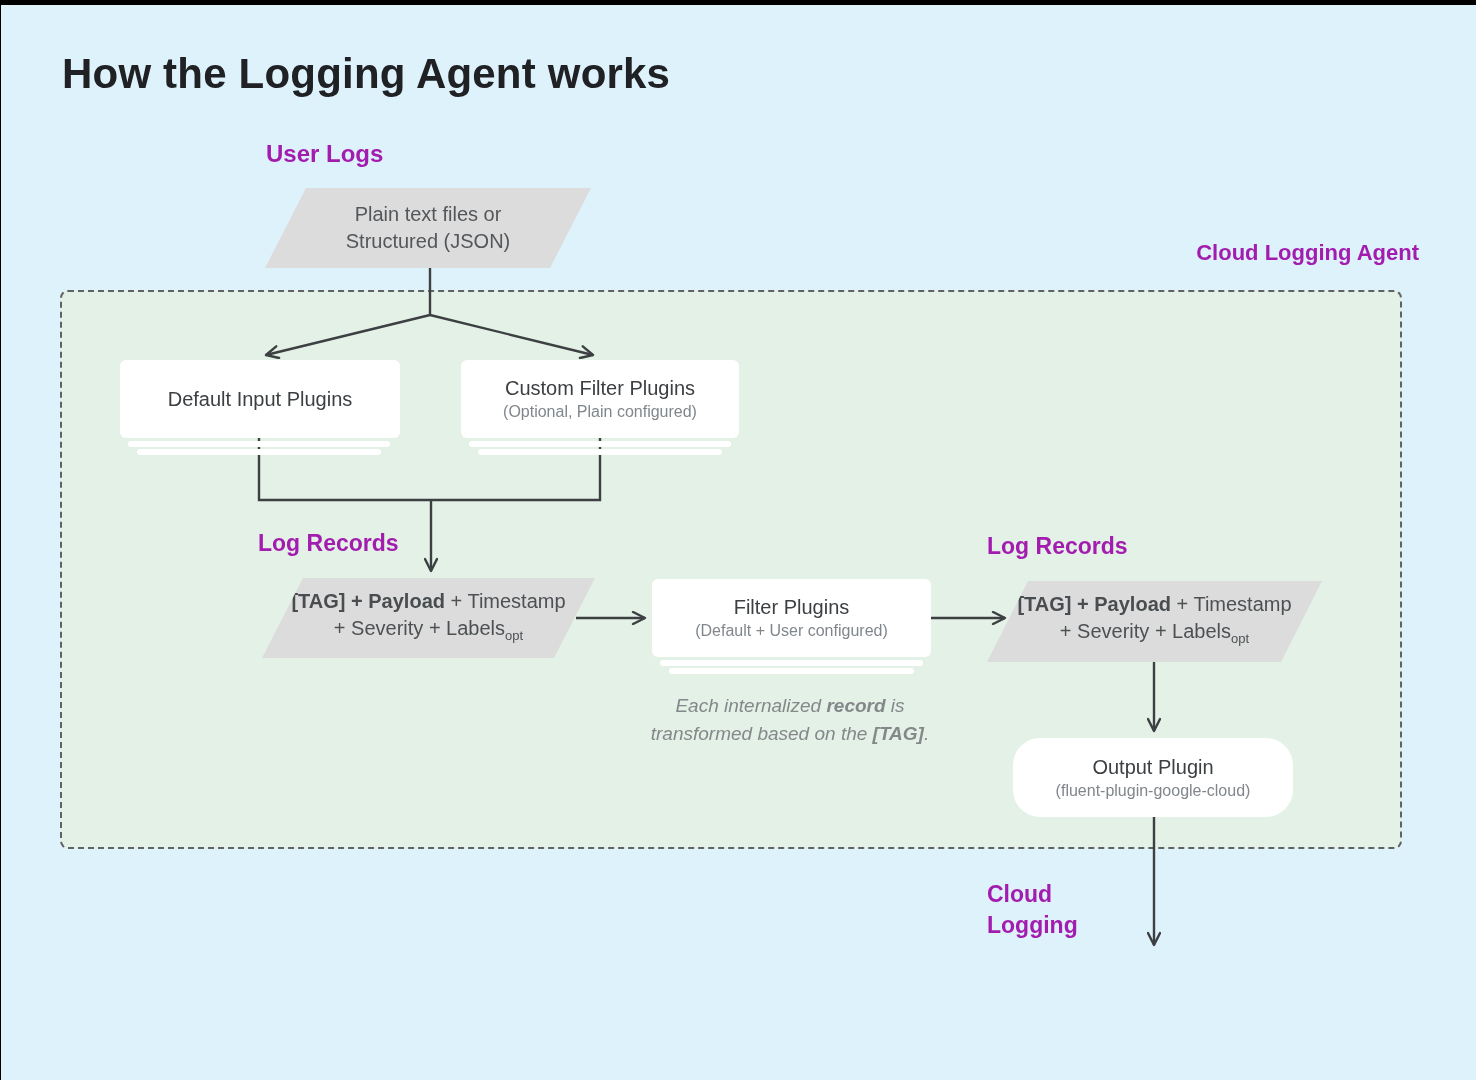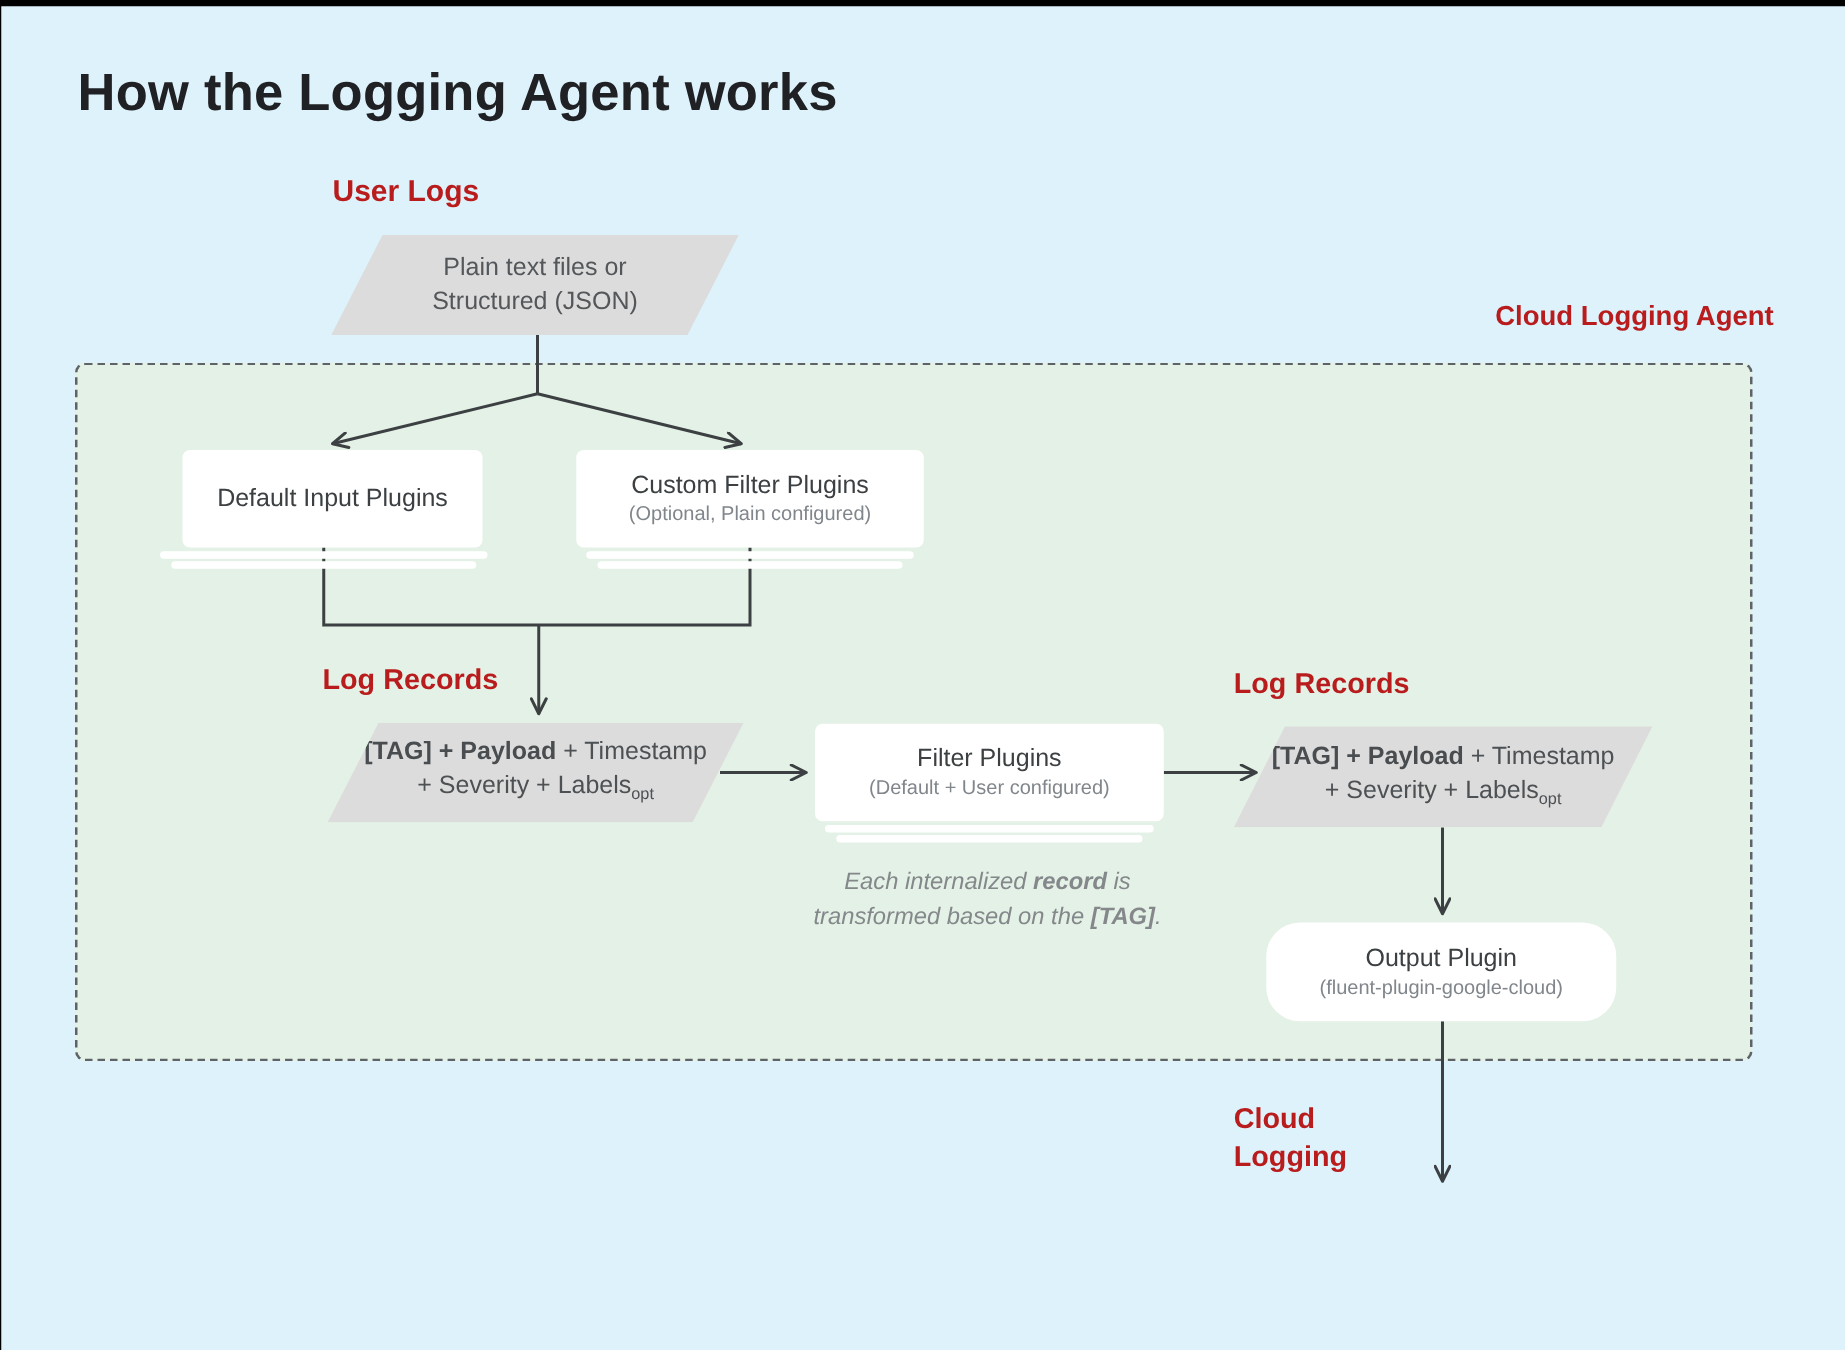--- a/index.html
+++ b/index.html
@@ -12,21 +12,21 @@
   }
   .edge-top   { position:absolute; left:0; top:0; width:100%; height:5px; background:#000; }
   .edge-right { position:absolute; right:0; top:0; width:3px; height:100%; background:#000; }
   .edge-left  { position:absolute; left:0; top:0; width:1px; height:100%; background:#000; }
 
   .page-title {
     position:absolute; left:62px; top:50px;
     font-size:42px; font-weight:700; color:#202124; letter-spacing:0.2px;
   }
 
-  .section-label { position:absolute; font-weight:700; color:#b91c1c; z-index:5; }
+  .section-label { position:absolute; font-weight:700; color:#a21caf; z-index:5; }
   .lbl-user-logs        { left:266px; top:140px;  font-size:24px; }
   .lbl-agent            { right:73px; top:240px;  font-size:22px; font-weight:600; }
   .lbl-log-records-l    { left:258px; top:530px;  font-size:23px; }
   .lbl-log-records-r    { left:987px; top:533px;  font-size:23px; }
   .lbl-cloud-logging    { left:987px; top:879px;  font-size:23px; line-height:31px; }
 
   .agent-box {
     position:absolute; left:60px; top:290px; width:1342px; height:559px;
     box-sizing:border-box; background:#e4f1e6;
     border:2px dashed #5f6368; border-radius:8px; z-index:1;
@@ -96,21 +96,21 @@
   <div class="section-label lbl-cloud-logging">
     <div>Cloud</div>
     <div>Logging</div>
   </div>
 
   <div class="para" style="left:265px; top:188px; width:326px; height:80px; color:#54575a;">
     <div>Plain text files or</div>
     <div>Structured (JSON)</div>
   </div>
 
-  <div class="node" style="left:120px; top:360px; width:240px; height:78px;margin-left:26px;">
+  <div class="node" style="left:120px; top:360px; width:280px; height:78px;">
     <div class="node-title">Default Input Plugins</div>
   </div>
   <div class="stack" style="left:128px; top:441px; width:262px;"></div>
   <div class="stack" style="left:137px; top:449px; width:244px;"></div>
 
   <div class="node" style="left:461px; top:360px; width:278px; height:78px;">
     <div class="node-title">Custom Filter Plugins</div>
     <div class="node-sub">(Optional, Plain configured)</div>
   </div>
   <div class="stack" style="left:469px; top:441px; width:262px;"></div>

